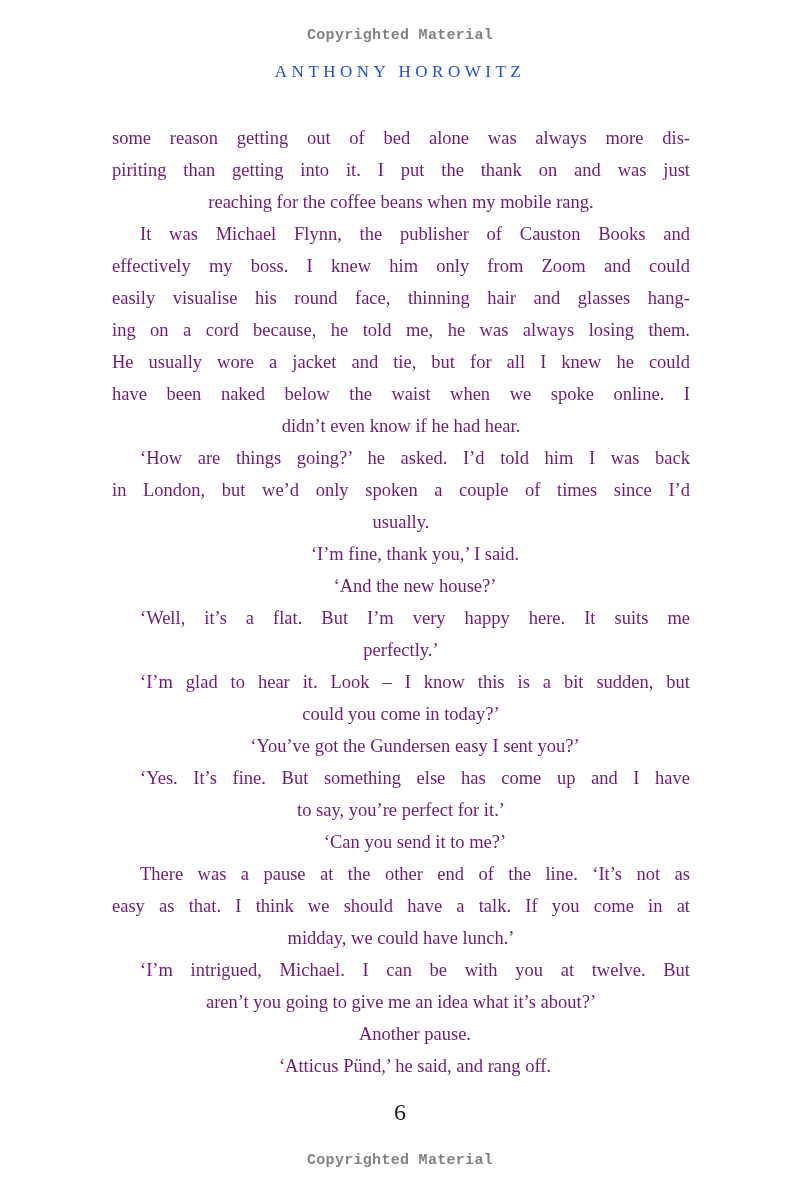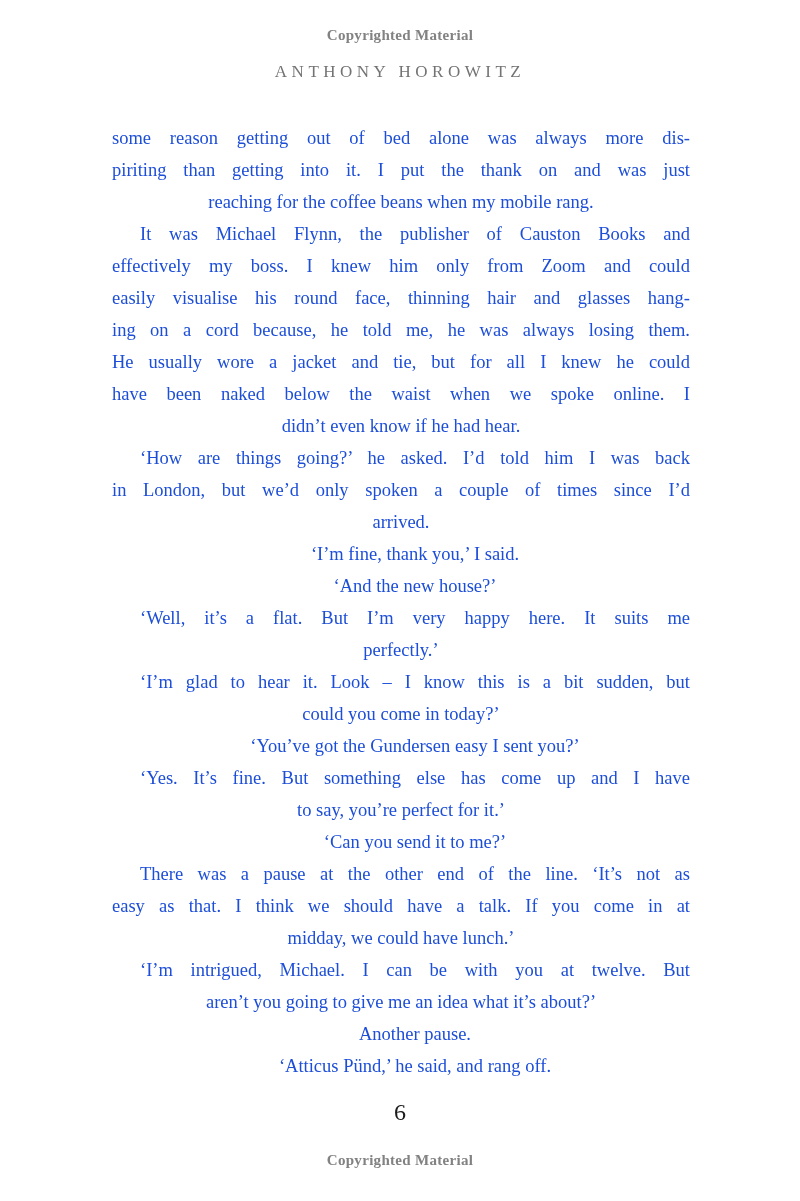--- a/index.html
+++ b/index.html
@@ -11,46 +11,46 @@
     background: #ffffff;
     overflow: hidden;
     font-family: "Liberation Serif", serif;
     color: #161616;
   }
   .copyright-notice {
     position: absolute;
     left: 0;
     width: 100%;
     text-align: center;
-    font-family: Liberation Serif, serif;
+    font-family: Liberation Mono, monospace;
     font-weight: bold;
     font-size: 15px;
     color: #828282;
     letter-spacing: 0.3px;
   }
   .copyright-top { top: 27px; }
   .copyright-bottom { top: 1152px; }
   .author-line {
     position: absolute;
     top: 62px;
     left: 0;
     width: 100%;
     text-align: center;
     font-family: "Liberation Serif", serif;
     font-size: 17px;
     letter-spacing: 4.5px;
-    color: #737373;
+    color: #1d4ed8;
   }
   .text-block {
     position: absolute;
     left: 112px;
     top: 122px;
     width: 578px;
     font-size: 18.5px;
-    color: #1d4ed8;
+    color: #701a75;
   }
   .line {
     height: 32px;
     line-height: 32px;
     text-align: center;
   }
   .line.just {
     text-align: justify;
     text-align-last: justify;
   }
@@ -87,21 +87,21 @@
         <div class="line just">effectively my boss. I knew him only from Zoom and could</div>
         <div class="line just">easily visualise his round face, thinning hair and glasses hang-</div>
         <div class="line just">ing on a cord because, he told me, he was always losing them.</div>
         <div class="line just">He usually wore a jacket and tie, but for all I knew he could</div>
         <div class="line just">have been naked below the waist when we spoke online. I</div>
         <div class="line">didn’t even know if he had hear.</div>
       </div>
       <div class="paragraph">
         <div class="line just indent">‘How are things going?’ he asked. I’d told him I was back</div>
         <div class="line just">in London, but we’d only spoken a couple of times since I’d</div>
-        <div class="line">arrived.</div>
+        <div class="line">usually.</div>
       </div>
       <div class="paragraph">
         <div class="line indent">‘I’m fine, thank you,’ I said.</div>
       </div>
       <div class="paragraph">
         <div class="line indent">‘And the new house?’</div>
       </div>
       <div class="paragraph">
         <div class="line just indent">‘Well, it’s a flat. But I’m very happy here. It suits me</div>
         <div class="line">perfectly.’</div>

